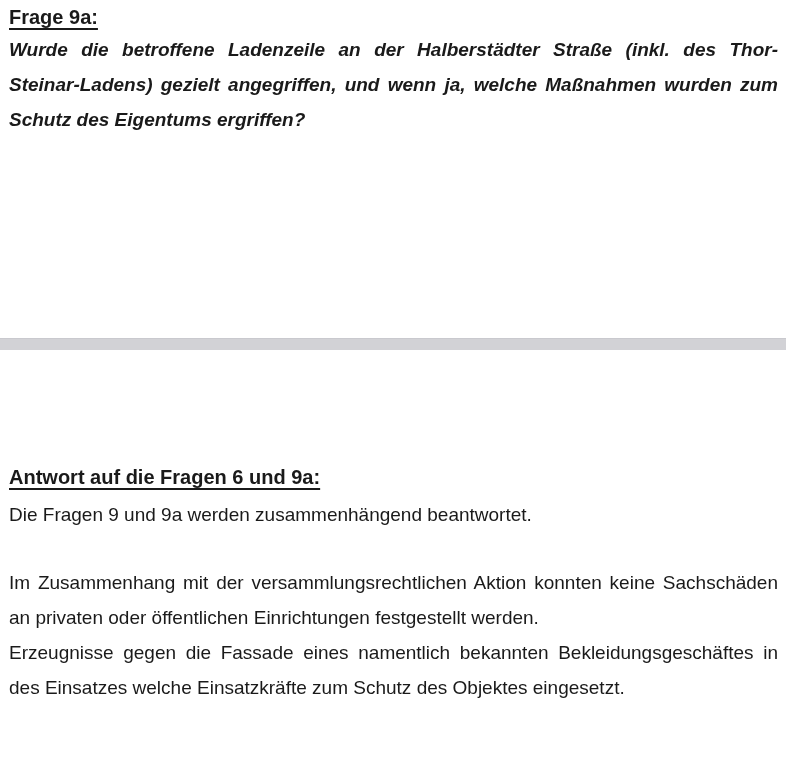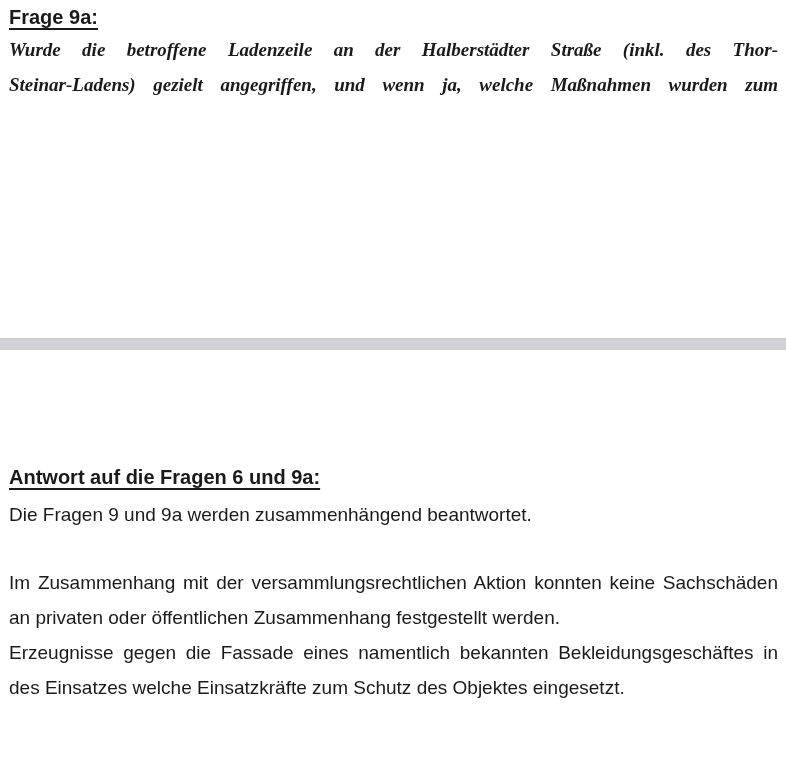--- a/index.html
+++ b/index.html
@@ -39,21 +39,20 @@
   }
   .textblock .line.just {
     white-space: normal;
     text-align: justify;
     text-align-last: justify;
   }
   #question-block {
     top: 32px;
     font-weight: bold;
     font-style: italic;
-    font-family: Liberation Serif, serif;
   }
   #answer-intro { top: 497px; }
   #answer-body { top: 565px; }
   .separator {
     position: absolute;
     left: 0;
     top: 338px;
     width: 786px;
     height: 11px;
     background: #d2d2d6;
@@ -63,30 +62,31 @@
 </head>
 <body>
 
 <div class="page" style="background: rgb(255, 255, 255); color: rgb(26, 26, 26);">
 
   <div class="heading" id="frage-heading">Frage 9a:</div>
 
   <div class="textblock" id="question-block">
     <div class="line just">Wurde die betroffene Ladenzeile an der Halberstädter Straße (inkl. des Thor-</div>
     <div class="line just">Steinar-Ladens) gezielt angegriffen, und wenn ja, welche Maßnahmen wurden zum</div>
+    <div class="line">Schutz des Eigentums ergriffen?</div>
   </div>
 
   <div class="separator" style="background: rgb(210, 210, 214);"></div>
 
   <div class="heading" id="antwort-heading">Antwort auf die Fragen 6 und 9a:</div>
 
   <div class="textblock" id="answer-intro">
     <div class="line">Die Fragen 9 und 9a werden zusammenhängend beantwortet.</div>
   </div>
 
   <div class="textblock" id="answer-body">
     <div class="line just">Im Zusammenhang mit der versammlungsrechtlichen Aktion konnten keine Sachschäden</div>
-    <div class="line">an privaten oder öffentlichen Zusammenhang festgestellt werden.</div>
+    <div class="line">an privaten oder öffentlichen Einrichtungen festgestellt werden.</div>
     <div class="line just">Erzeugnisse gegen die Fassade eines namentlich bekannten Bekleidungsgeschäftes in</div>
     <div class="line">des Einsatzes welche Einsatzkräfte zum Schutz des Objektes eingesetzt.</div>
   </div>
 
 </div>
 
 </body></html>

